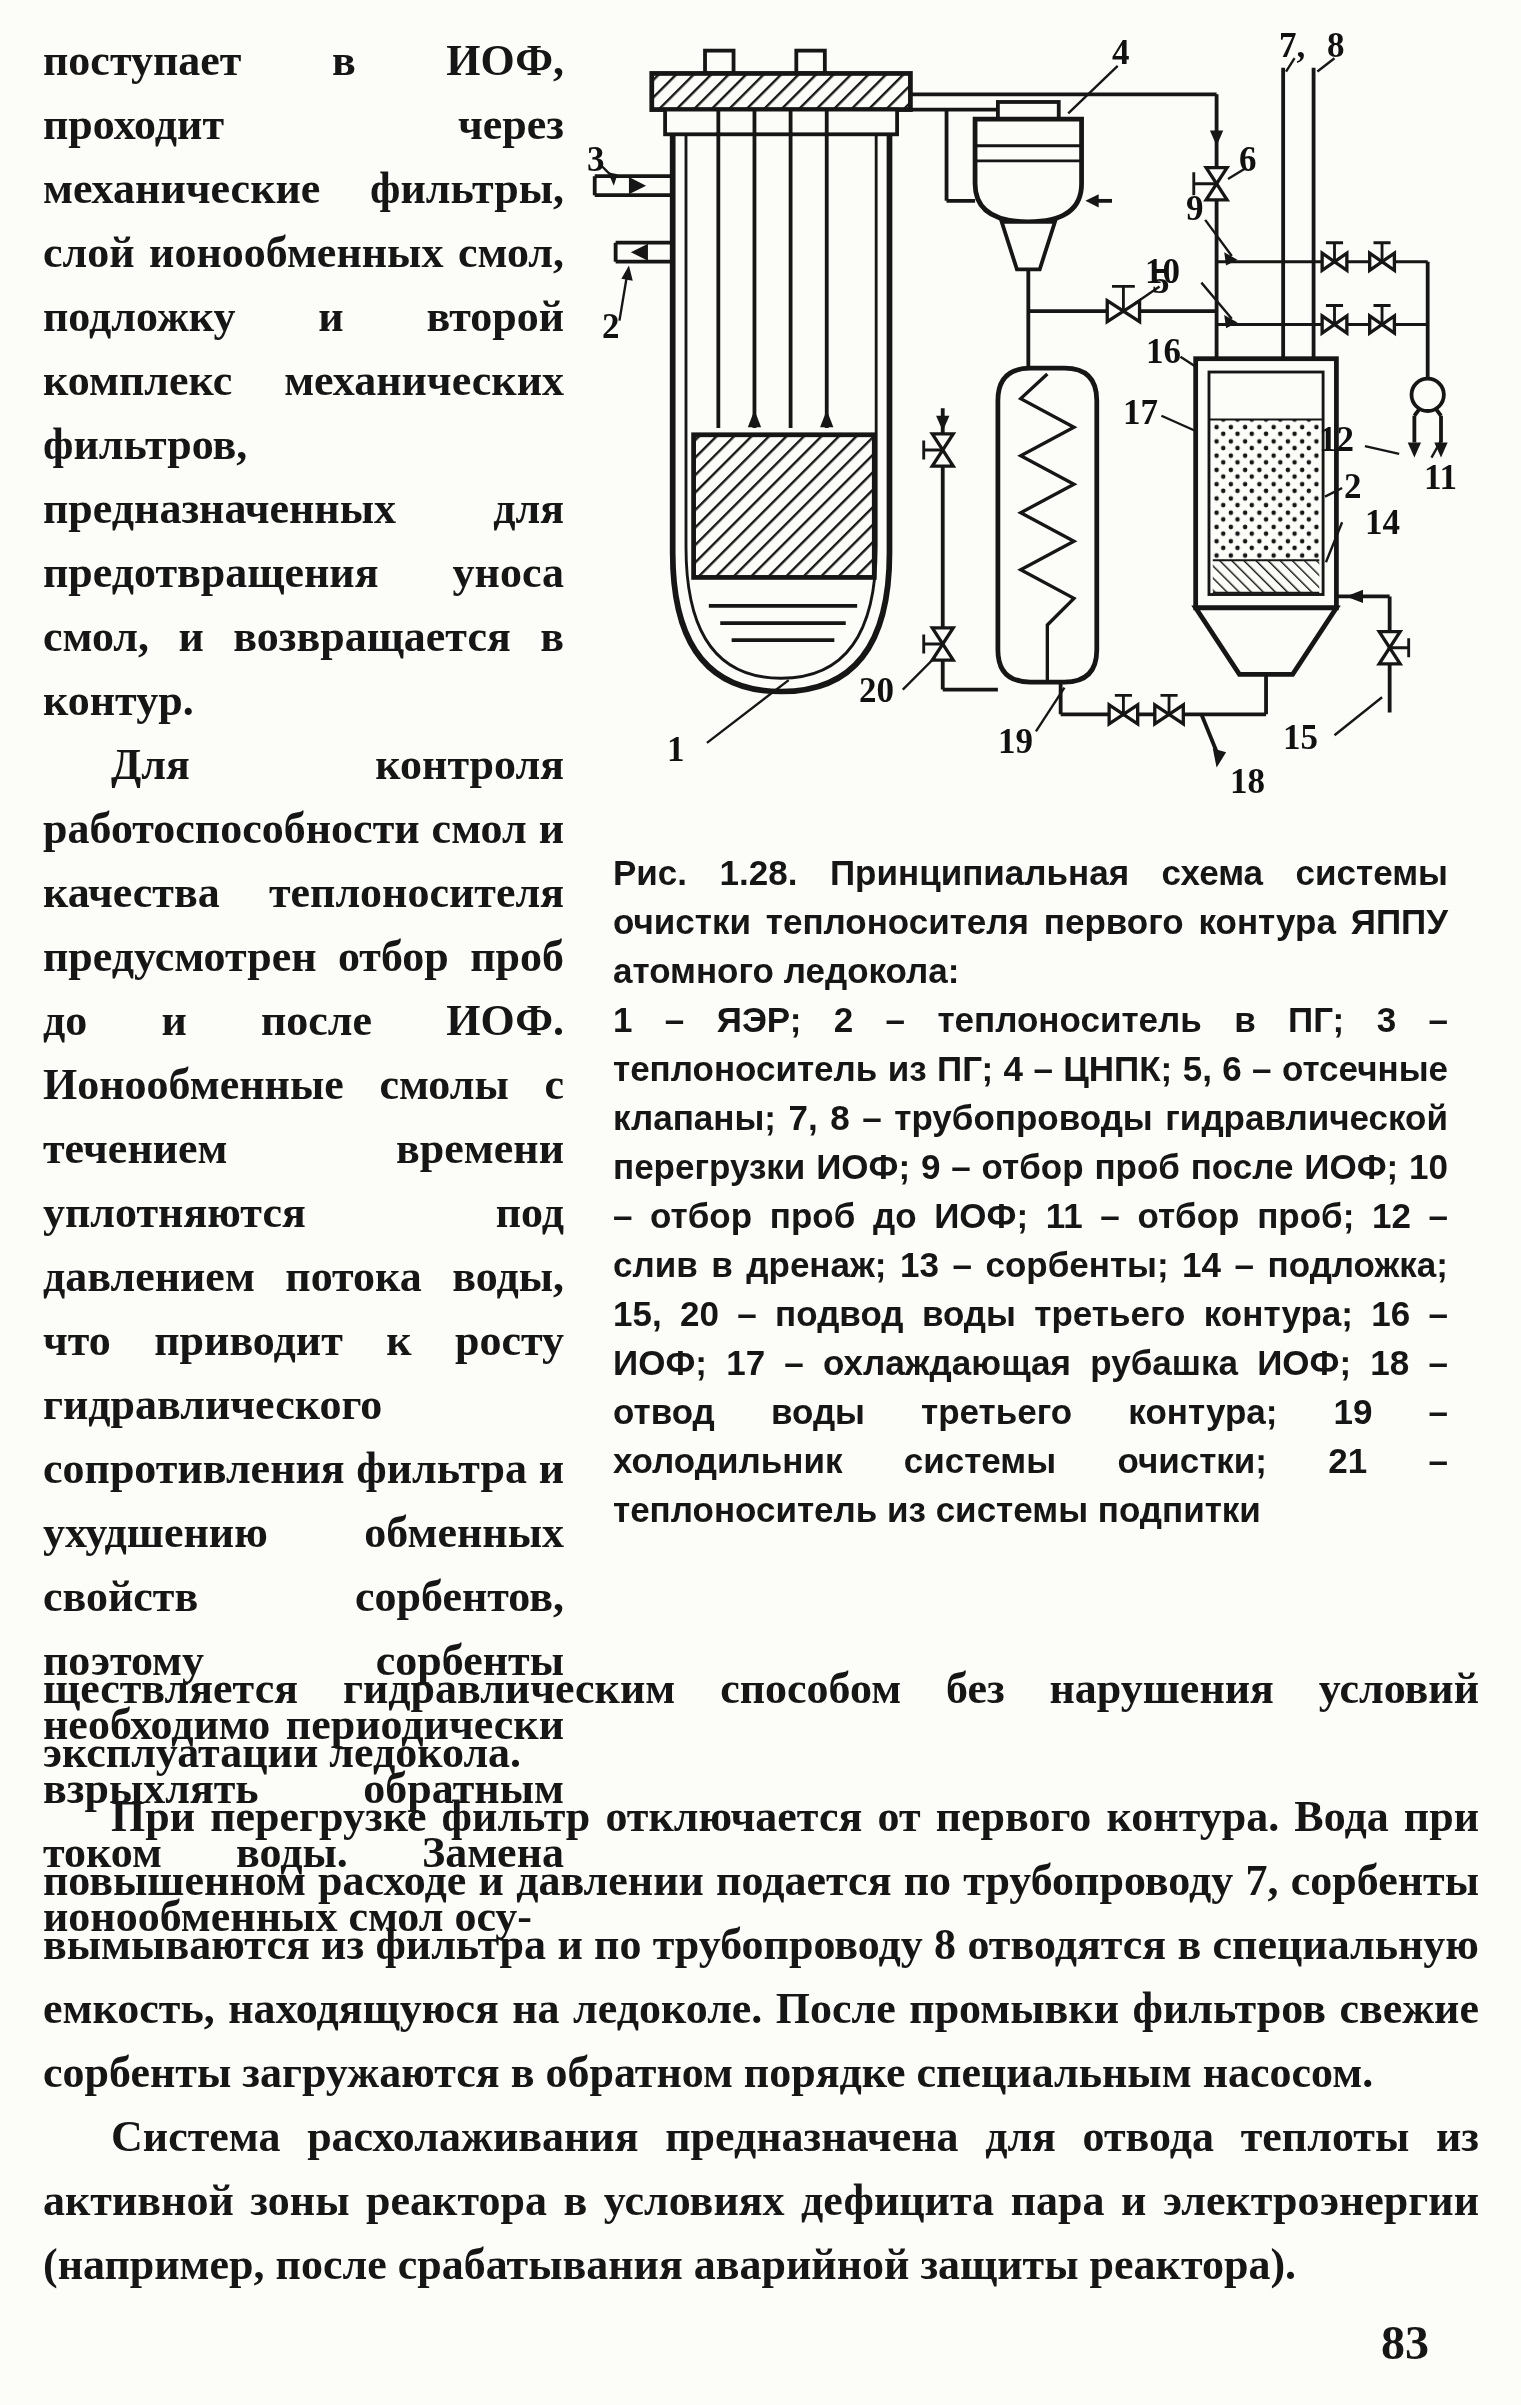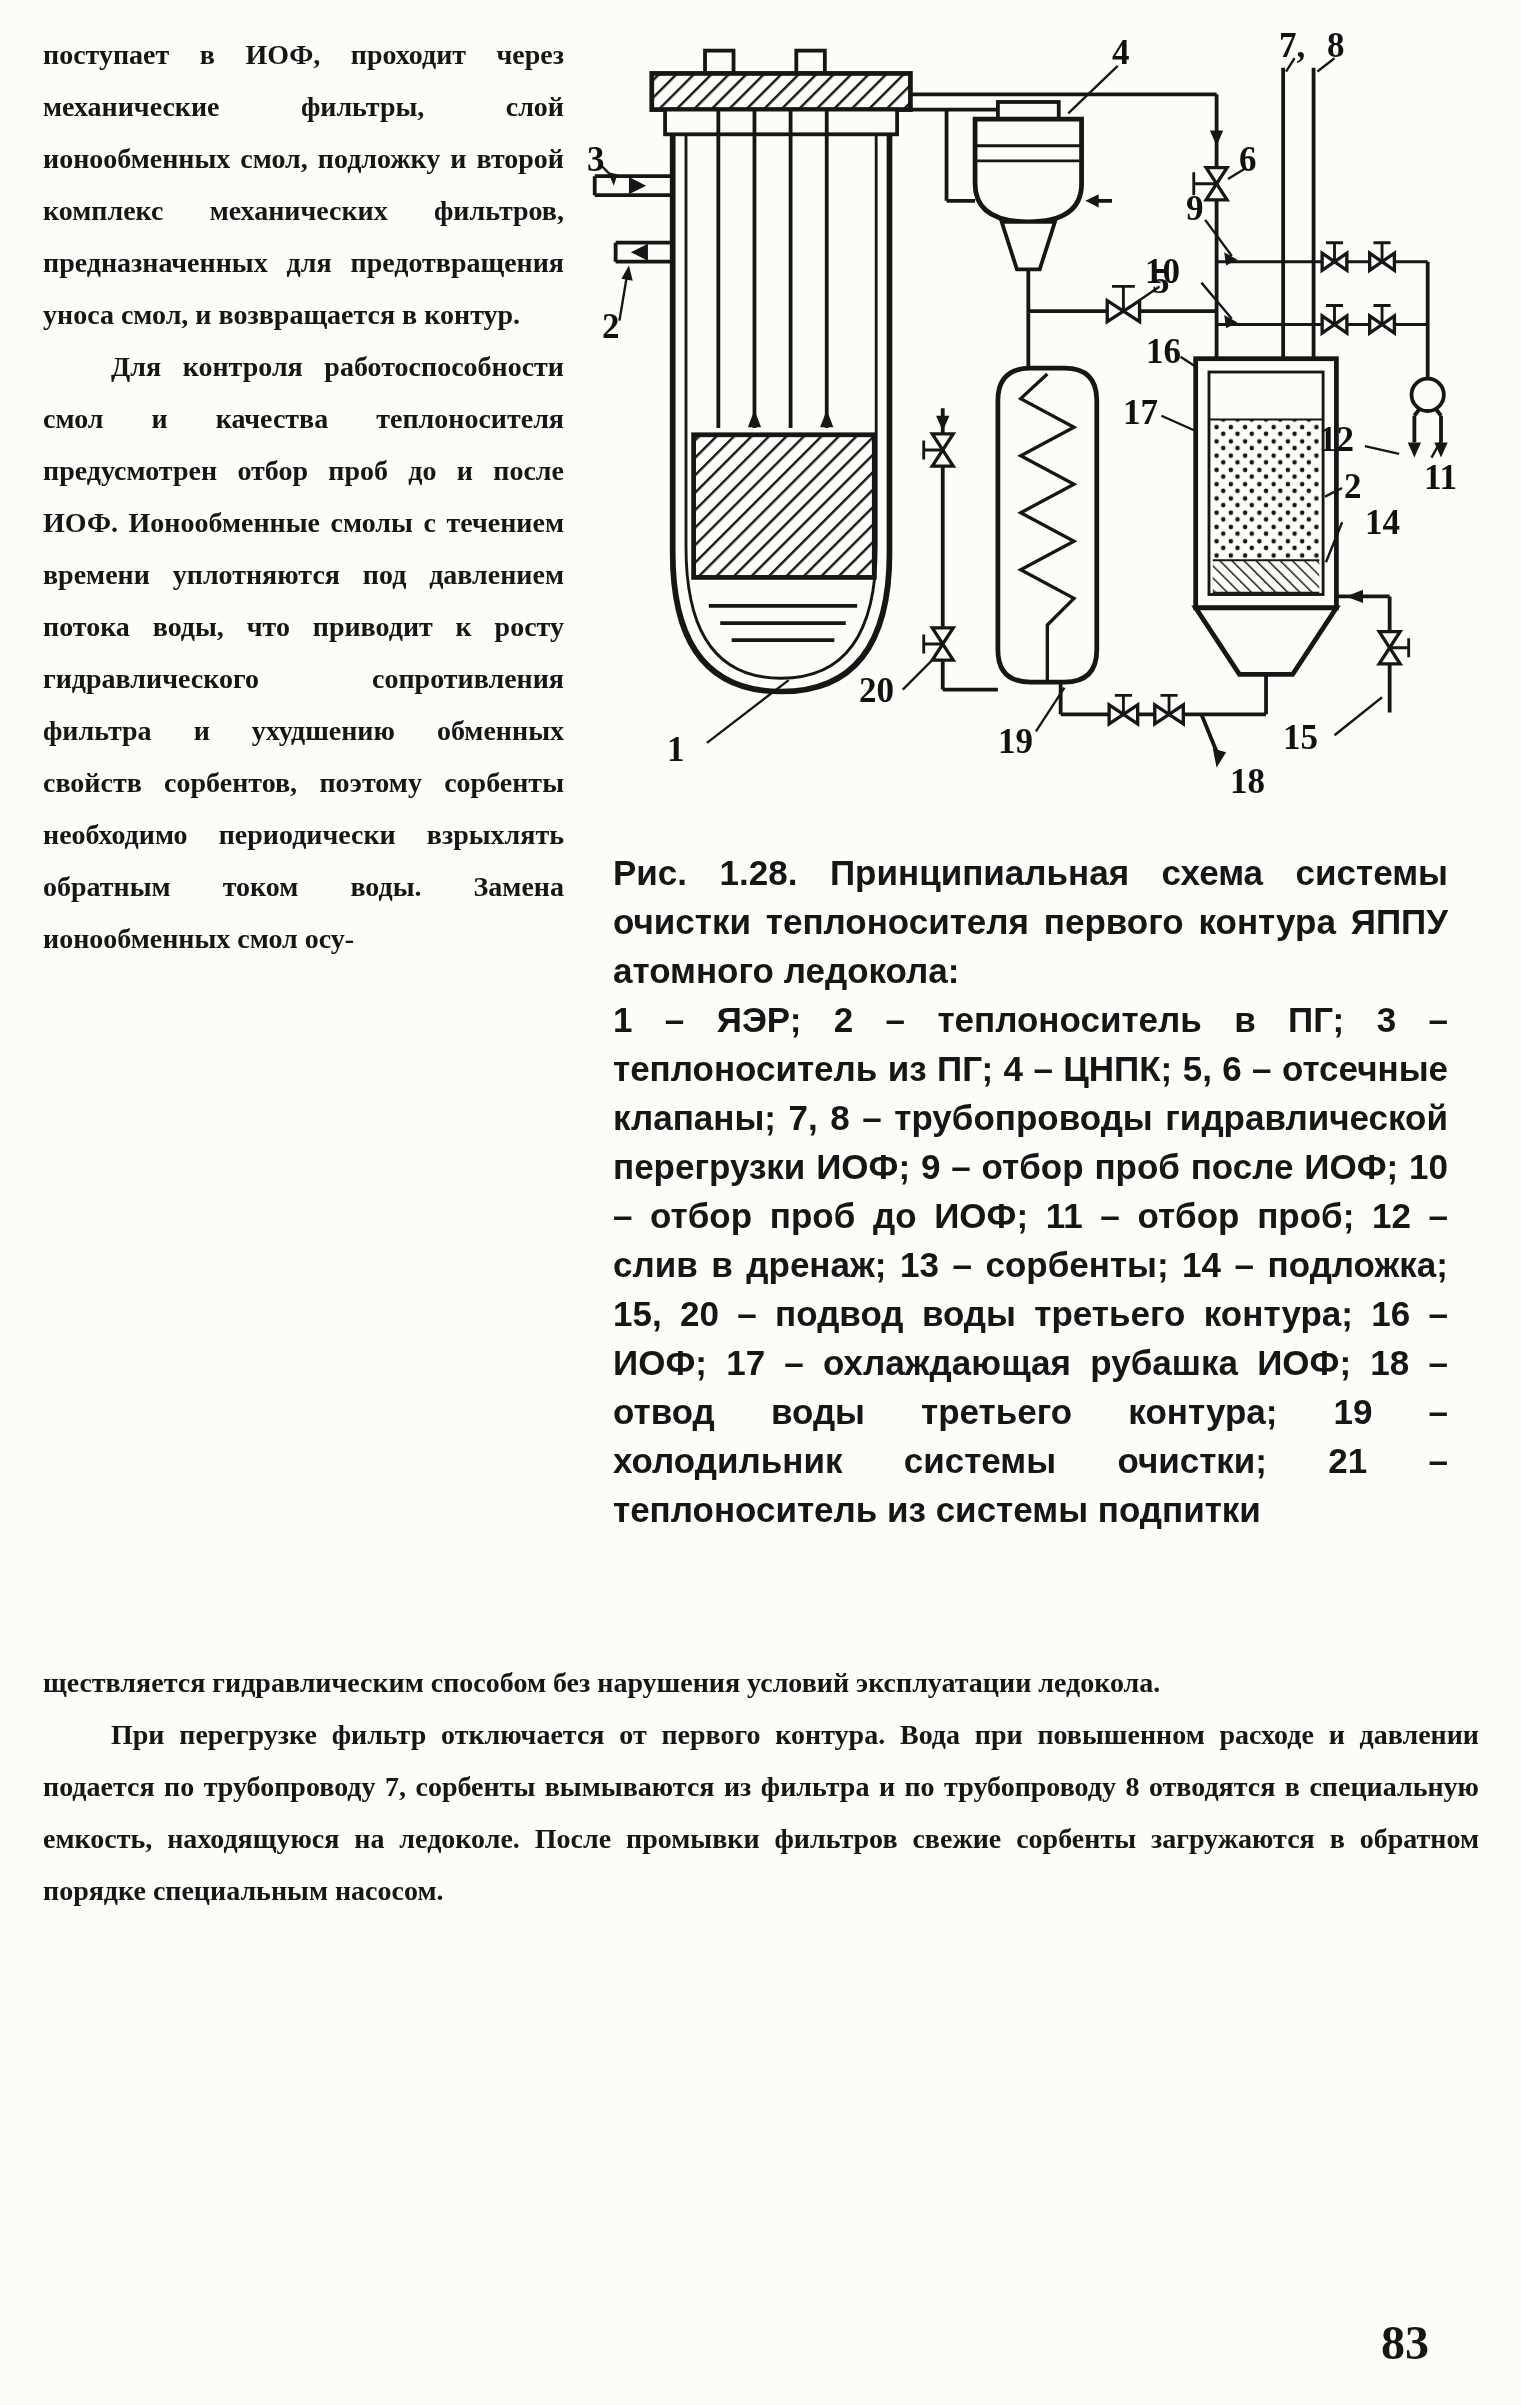--- a/index.html
+++ b/index.html
@@ -2,21 +2,21 @@
 <html lang="ru" style="font-size:15px"><head>
 <meta charset="utf-8">
 <style>
   html,body { margin:0; padding:0; background:#d8d8d2; }
   .page {
     position:relative; width:1522px; height:2405px;
     background:#fcfcf9; color:#161616; overflow:hidden;
     font-family:"Liberation Serif", serif;
   }
   .body-text {
-    font-weight:bold; font-size:28px; line-height:52px;
+    font-weight:bold; font-size:44px; line-height:64px;
     text-align:justify; text-justify:inter-word;
   }
   .body-text p { margin:0; }
   .indent { text-indent:68px; }
   #left-col  { position:absolute; left:43px;  top:28.5px;   width:521px; }
   #diagram   { position:absolute; left:585px; top:24px;   width:899px; height:813px; }
   #diagram svg { position:absolute; left:0; top:0; }
   .dlabel {
     position:absolute; font-family:"Liberation Serif", serif;
     font-weight:bold; font-size:35px; line-height:1; color:#111;
@@ -210,18 +210,19 @@
   </div>
 
   <div id="caption">
     <p>Рис. 1.28. Принципиальная схема системы очистки теплоносителя первого контура ЯППУ атомного ледокола:</p>
     <p>1 – ЯЭР; 2 – теплоноситель в ПГ; 3 – теплоноситель из ПГ; 4 – ЦНПК; 5, 6 – отсечные клапаны; 7, 8 – трубопроводы гидравлической перегрузки ИОФ; 9 – отбор проб после ИОФ; 10 – отбор проб до ИОФ; 11 – отбор проб; 12 – слив в дренаж; 13 – сорбенты; 14 – подложка; 15, 20 – подвод воды третьего контура; 16 – ИОФ; 17 – охлаждающая рубашка ИОФ; 18 – отвод воды третьего контура; 19 – холодильник системы очистки; 21 – теплоноситель из системы подпитки</p>
   </div>
 
   <div id="bottom" class="body-text">
     <p>ществляется гидравлическим способом без нарушения условий эксплуатации ледокола.</p>
     <p class="indent">При перегрузке фильтр отключается от первого контура. Вода при повышенном расходе и давлении подается по трубопроводу 7, сорбенты вымываются из фильтра и по трубопроводу 8 отводятся в специальную емкость, находящуюся на ледоколе. После промывки фильтров свежие сорбенты загружаются в обратном порядке специальным насосом.</p>
+    <p class="indent">Система расхолаживания предназначена для отвода теплоты из активной зоны реактора в условиях дефицита пара и электроэнергии (например, после срабатывания аварийной защиты реактора).</p>
   </div>
 
   <div id="page-number">83</div>
 
 </div>
 
 
 </body></html>

